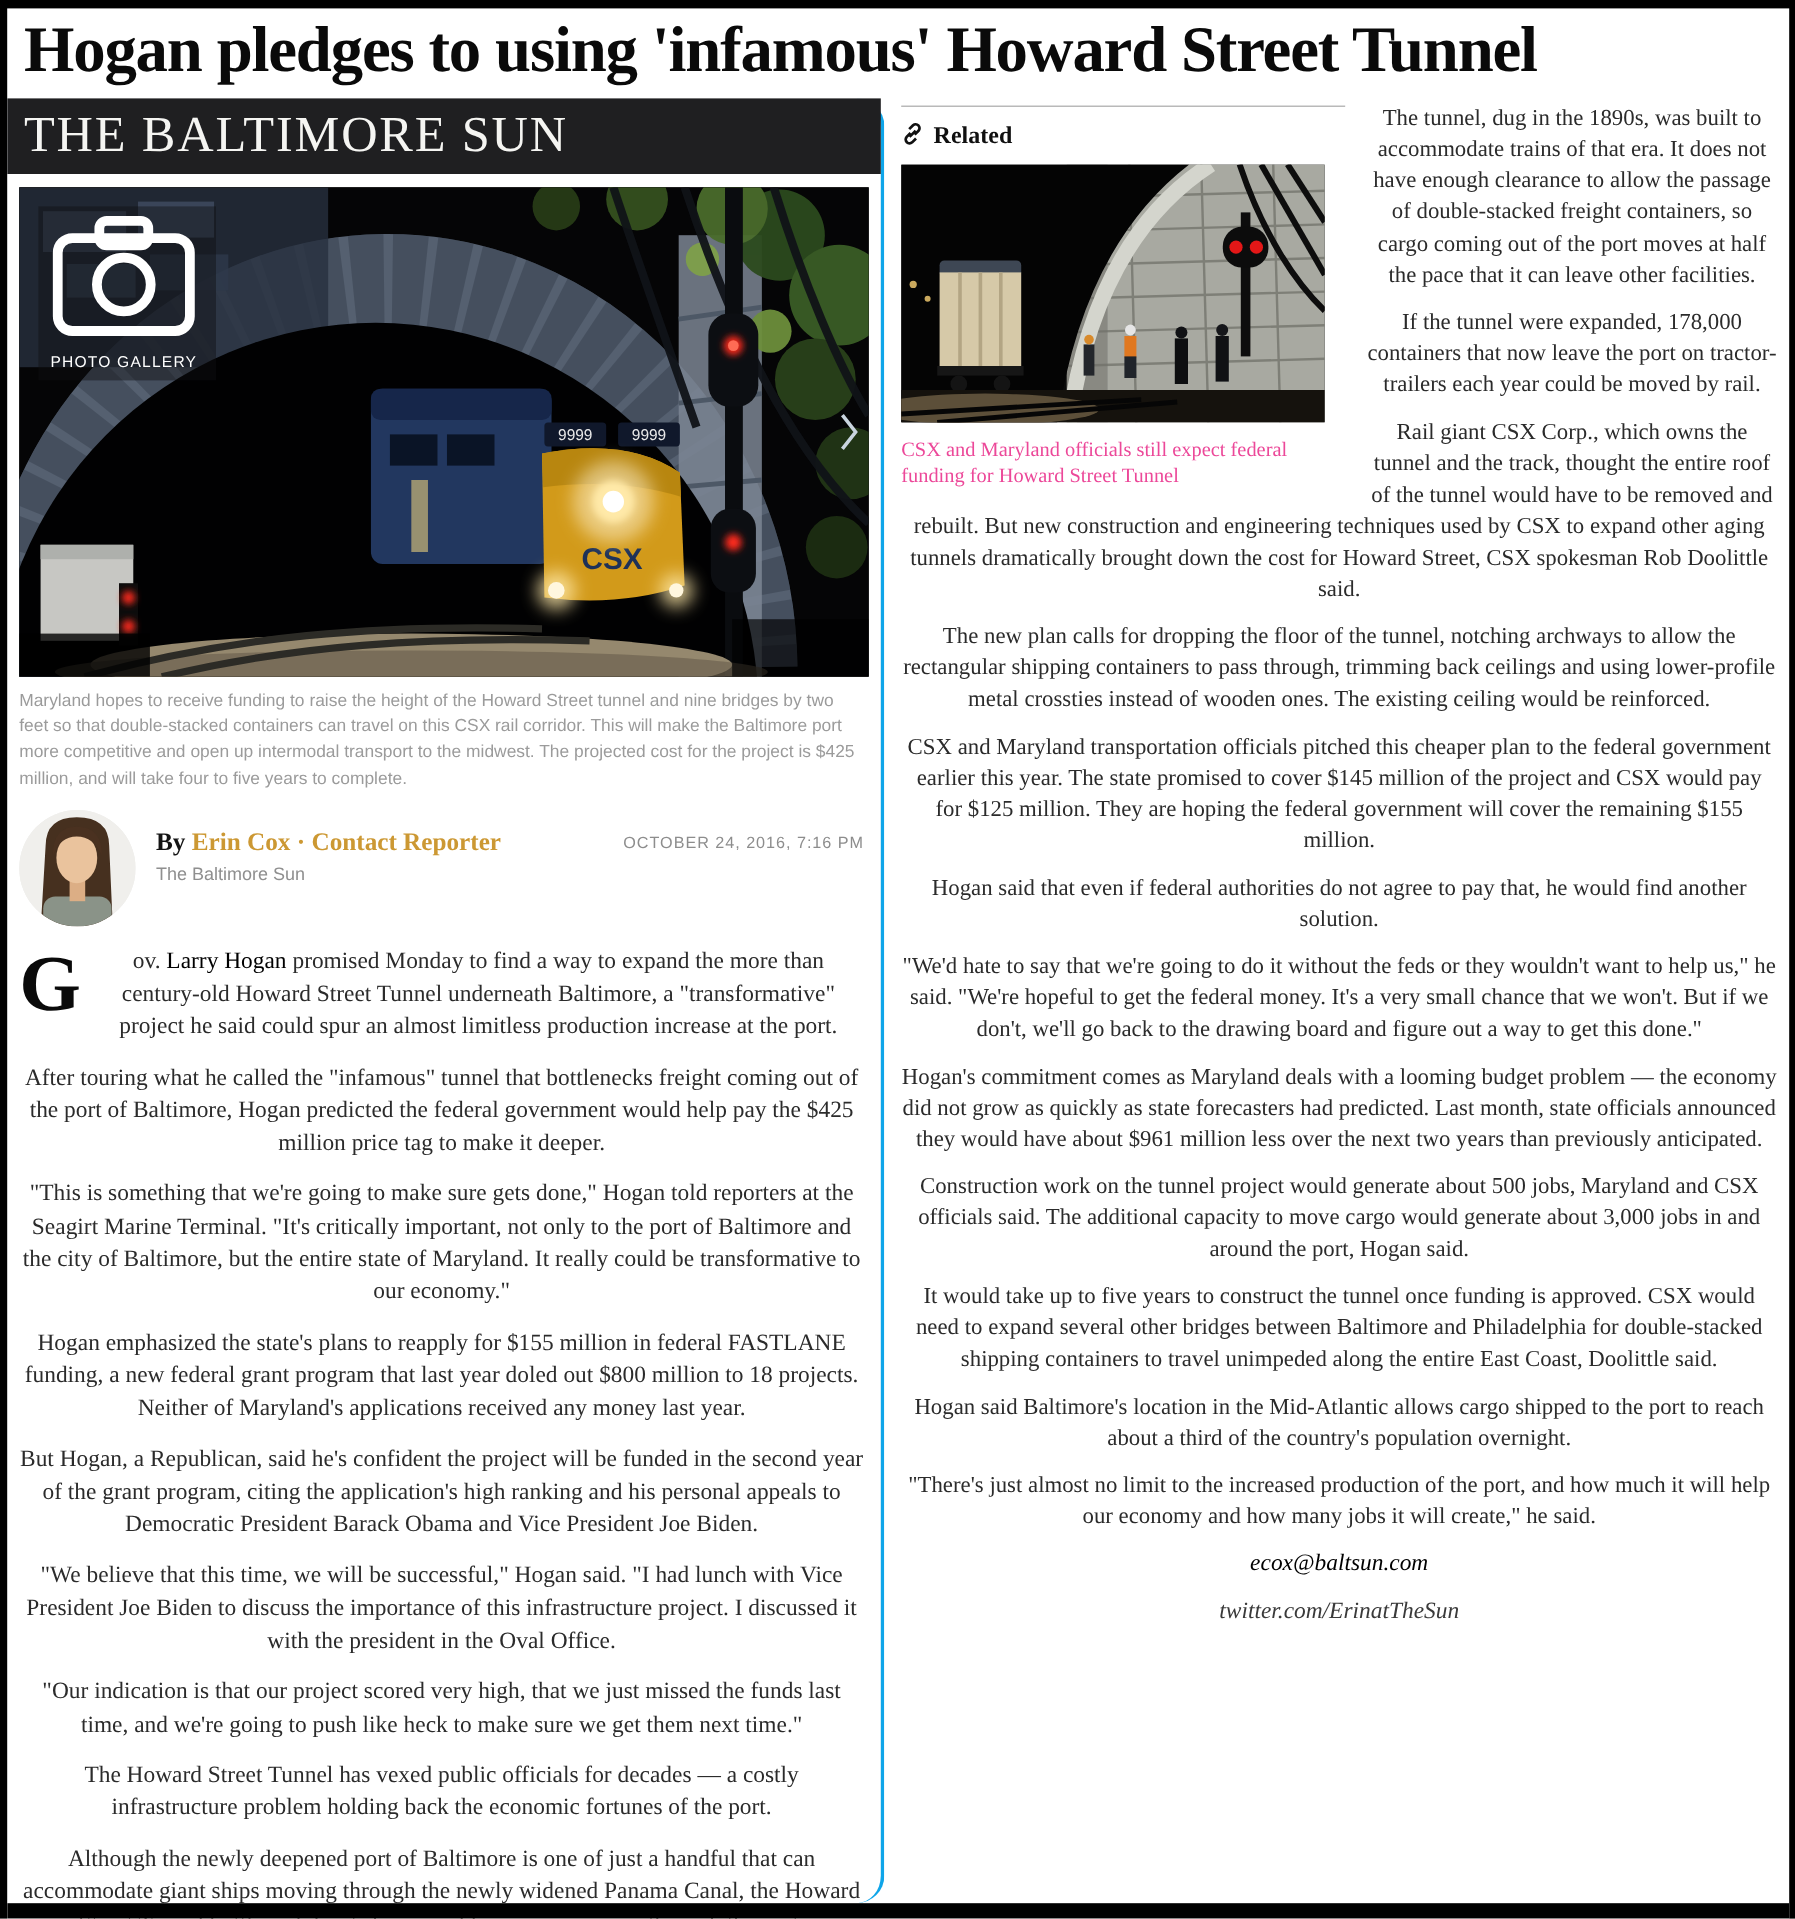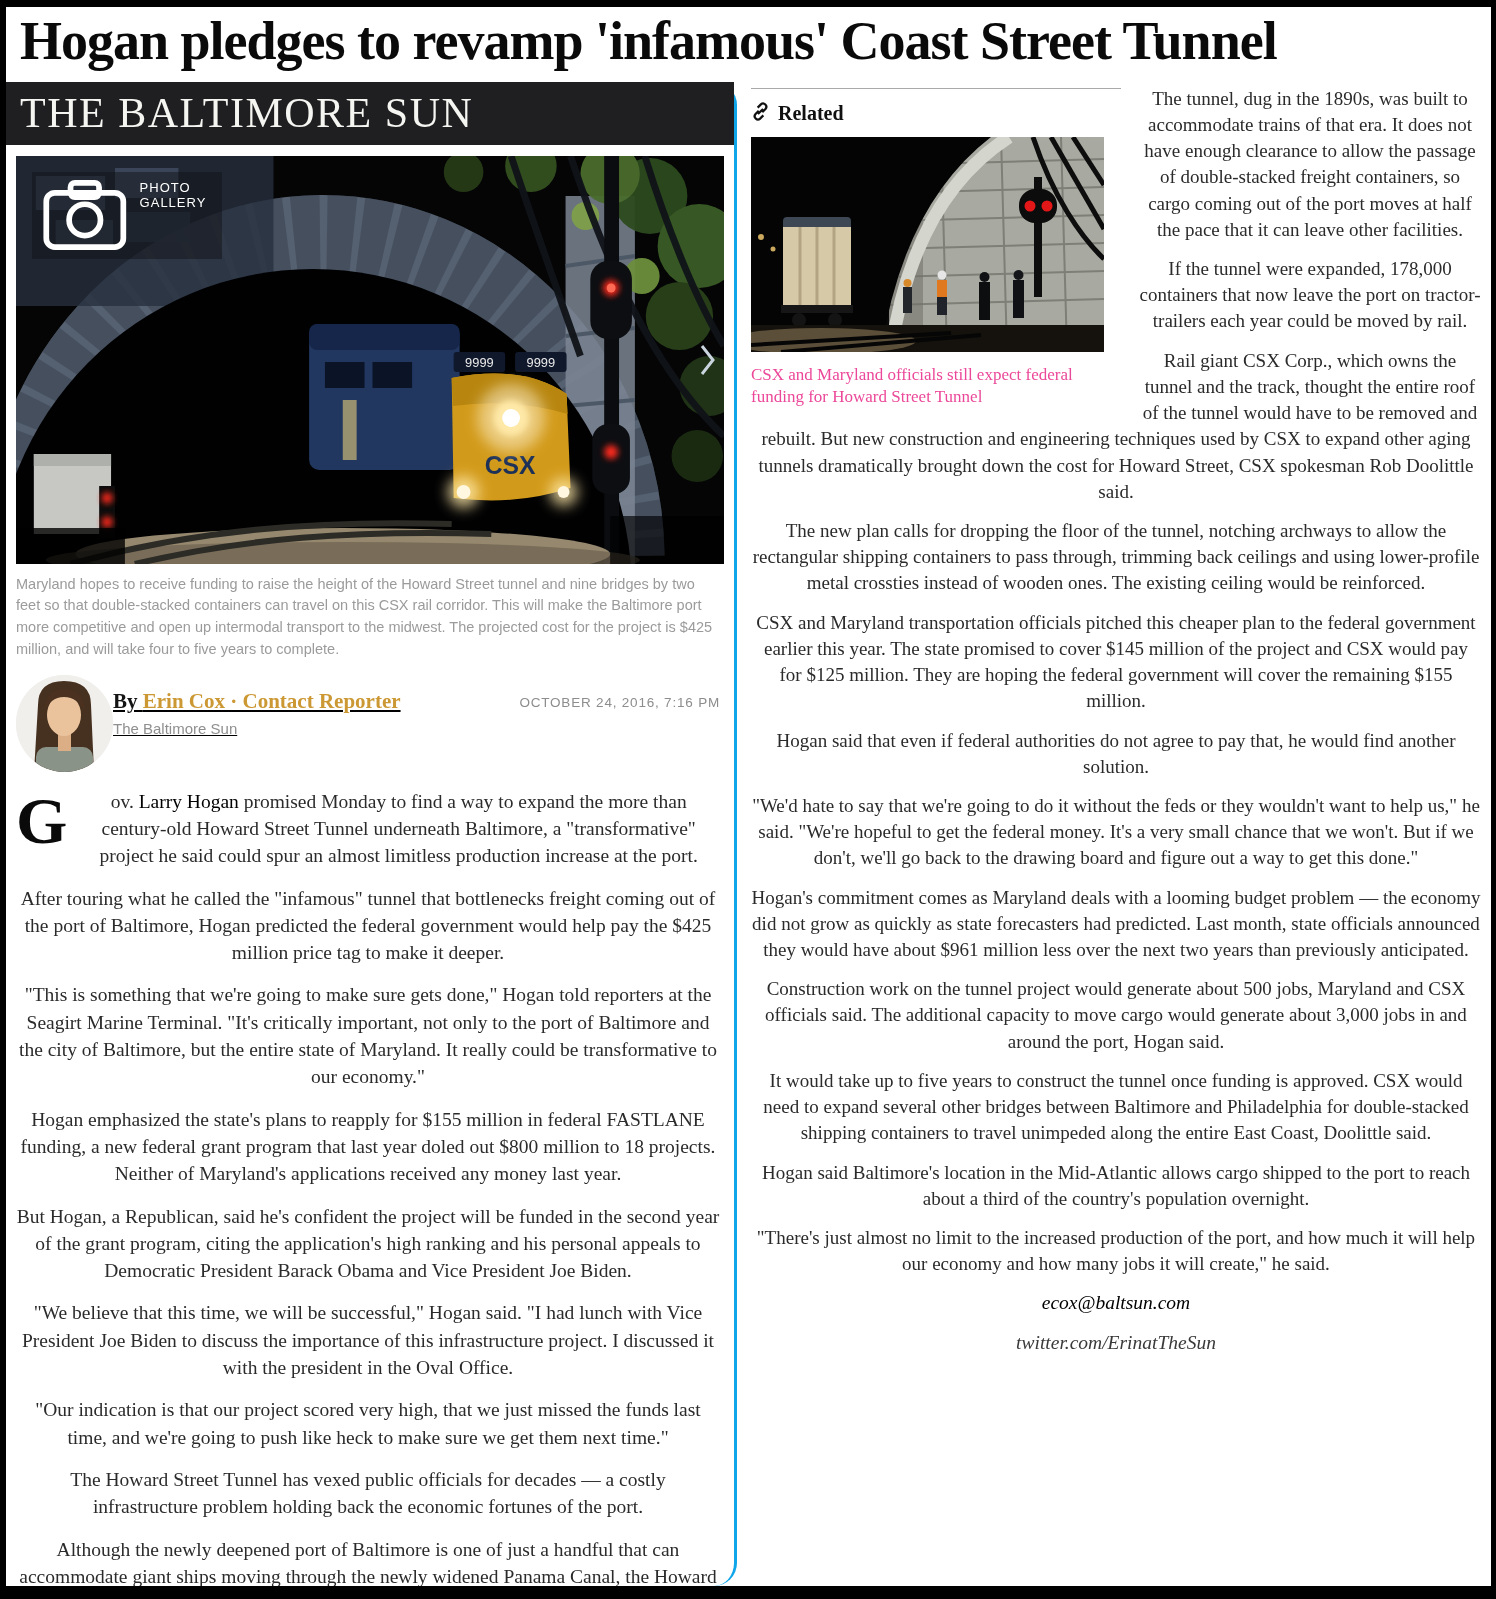--- a/index.html
+++ b/index.html
@@ -21,36 +21,36 @@
   .col-right{flex:1;min-width:0;padding:4px 10px 0 14px;box-sizing:border-box;}
 
   
   .masthead{height:63px;background:#1f1f21;display:flex;align-items:center;padding-left:14px;cursor:pointer;}
   .masthead-text{color:#f5f5f2;font-family:"Liberation Serif", serif;font-size:42px;letter-spacing:1.5px;font-weight:400;}
 
   
   .photo-figure{position:relative;margin:11px 10px 0 10px;height:408px;background:#000;overflow:hidden;}
   .photo-figure svg{display:block;width:100%;height:100%;}
   .gallery-badge{
-    position:absolute;top:16px;left:16px;display:flex;align-items:flex-start;gap:12px;
-    background:rgba(15,15,18,0.45);padding:8px 16px 8px 10px;cursor:pointer;
+    position:absolute;top:16px;left:16px;display:flex;align-items:flex-end;gap:12px;
+    background:rgba(15,15,18,0.45);padding:8px 16px 8px 10px;cursor:pointer;flex-direction:column;
   }
   .gallery-badge-label{color:#ffffff;font-family:"Liberation Sans", sans-serif;font-size:13px;letter-spacing:1px;}
   .photo-next{position:absolute;right:2px;top:50%;transform:translateY(-50%);padding:6px;cursor:pointer;}
 
   .photo-caption{
     margin:10px 14px 0 10px;color:#9b9b9b;
     font-family:Liberation Sans, sans-serif;font-size:14.5px;line-height:1.5;
   }
 
   
   .byline-row{display:flex;align-items:flex-start;margin:14px 14px 0 10px;}
   .avatar{width:97px;height:97px;border-radius:50%;overflow:hidden;flex:none;background:#efeeec;}
   .avatar svg{display:block;}
-  .byline-text{flex:1;padding-top:14px;text-decoration:underline;}
+  .byline-text{margin-left:17px;flex:1;padding-top:14px;}
   .byline-line1{font-size:21px;font-weight:700;color:#141414;}
   .byline-author{color:#cc9833;text-decoration:none;font-weight:700;cursor:pointer;}
   .byline-org{margin-top:6px;color:#8f8f8f;font-family:"Liberation Sans", sans-serif;font-size:15px;}
   .byline-date{padding-top:20px;color:#8d8d8d;font-family:"Liberation Sans", sans-serif;font-size:13.5px;letter-spacing:0.8px;white-space:nowrap;}
 
   
   .article-left{margin:16px 14px 0 10px;}
   p.body{font-family:"Liberation Serif", serif;font-size:19.5px;line-height:1.4;color:#2b2b2b;margin:0 0 15px 0;text-align:center;}
   .col-right p.body{font-size:19px;line-height:1.38;margin:0 0 13px 0;}
   .dropcap{float:left;font-size:66px;line-height:0.82;font-weight:700;color:#0a0a0a;padding:6px 10px 2px 0;}
@@ -67,21 +67,21 @@
   .related-caption{margin-top:12px;font-size:17px;line-height:1.32;color:#ec4899;cursor:pointer;width:353px;}
 
   
   .bottom-bar{height:13px;background:#000;flex:none;}
 </style>
 </head>
 <body>
 
 <div class="page">
 
-  <h1 class="headline">Hogan pledges to revamp 'infamous' Coast Street Tunnel</h1>
+  <h1 class="headline">Hogan pledges to using 'infamous' Howard Street Tunnel</h1>
 
   <div class="columns">
 
     <div class="col-left">
 
       <div class="masthead">
         <span class="masthead-text">THE BALTIMORE SUN</span>
       </div>
 
       <div class="photo-figure">

